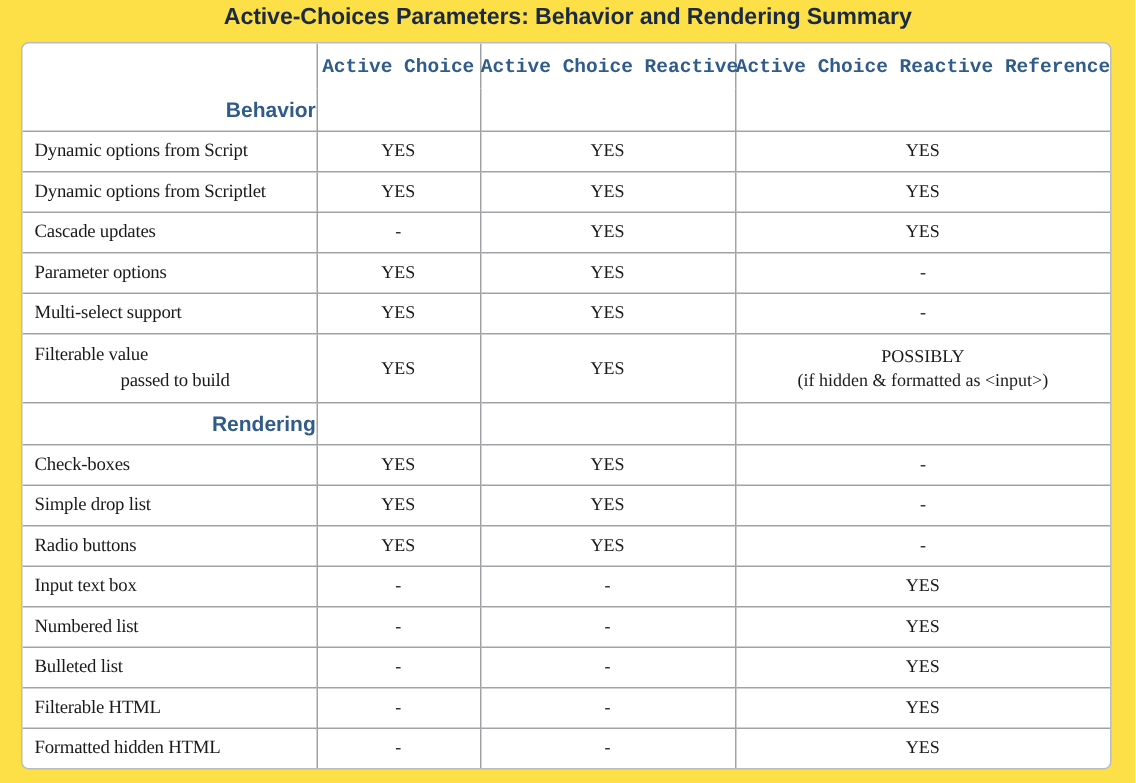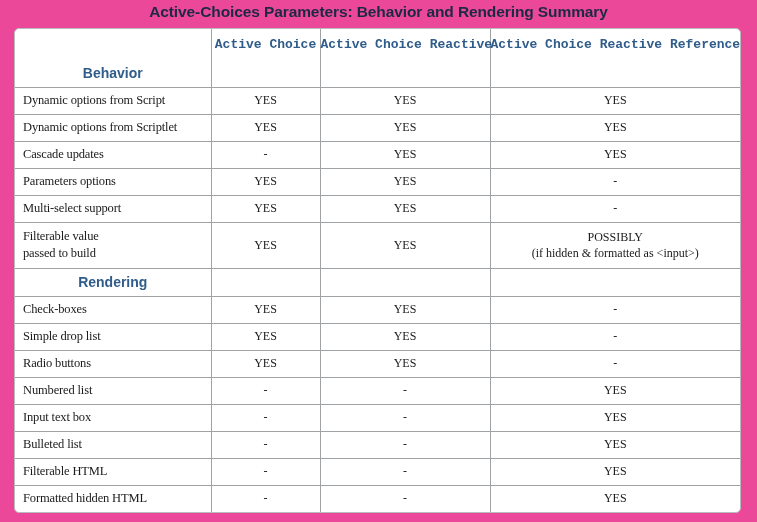--- a/index.html
+++ b/index.html
@@ -12,21 +12,21 @@
     height: 522px;
     font-family: "Liberation Sans", sans-serif;
     -webkit-font-smoothing: antialiased;
     overflow: hidden;
   }
 
   .page {
     position: relative;
     width: 757px;
     height: 522px;
-    background: #ec4899;
+    background: #fde047;
   }
 
   .doc-title {
     position: absolute;
     left: 0;
     top: 3px;
     width: 757px;
     text-align: center;
     font-size: 15.5px;
     font-weight: bold;
@@ -84,21 +84,21 @@
 
   
   .section-row td {
     height: 28px;
   }
   .section-label {
     font-size: 14px;
     font-weight: bold;
     color: #2f5c8a;
     padding-left: 8px;
-    text-align: center;
+    text-align: right;
   }
 
   
   .data-row td { height: 27px; font-family: Liberation Serif, serif; }
   .data-row td.lbl {
     font-size: 12.5px;
     color: #1a1a1a;
     padding-left: 8px;
     text-align: left;
     letter-spacing: -0.15px;
@@ -108,21 +108,21 @@
     color: #1a1a1a;
     text-align: center;
   }
   .data-row.tall td { height: 46px; }
 
   .cell-lines {
     display: block;
     line-height: 1.35;
   }
   .cell-lines .l1 { display: block; }
-  .cell-lines .l2 { display: block; }
+  .cell-lines .l2 { display: block; text-align: center; }
 
   .val .sub {
     font-size: 12px;
   }
 </style>
 </head>
 <body>
 
 <div class="page">
 
@@ -163,21 +163,21 @@
             <td class="val">YES</td>
             <td class="val">YES</td>
           </tr>
           <tr class="data-row">
             <td class="lbl">Cascade updates</td>
             <td class="val">-</td>
             <td class="val">YES</td>
             <td class="val">YES</td>
           </tr>
           <tr class="data-row">
-            <td class="lbl">Parameters options</td>
+            <td class="lbl">Parameter options</td>
             <td class="val">YES</td>
             <td class="val">YES</td>
             <td class="val">-</td>
           </tr>
           <tr class="data-row">
             <td class="lbl">Multi-select support</td>
             <td class="val">YES</td>
             <td class="val">YES</td>
             <td class="val">-</td>
           </tr>
@@ -215,27 +215,27 @@
             <td class="val">YES</td>
             <td class="val">-</td>
           </tr>
           <tr class="data-row">
             <td class="lbl">Radio buttons</td>
             <td class="val">YES</td>
             <td class="val">YES</td>
             <td class="val">-</td>
           </tr>
           <tr class="data-row">
+            <td class="lbl">Input text box</td>
+            <td class="val">-</td>
+            <td class="val">-</td>
+            <td class="val">YES</td>
+          </tr>
+          <tr class="data-row">
             <td class="lbl">Numbered list</td>
-            <td class="val">-</td>
-            <td class="val">-</td>
-            <td class="val">YES</td>
-          </tr>
-          <tr class="data-row">
-            <td class="lbl">Input text box</td>
             <td class="val">-</td>
             <td class="val">-</td>
             <td class="val">YES</td>
           </tr>
           <tr class="data-row">
             <td class="lbl">Bulleted list</td>
             <td class="val">-</td>
             <td class="val">-</td>
             <td class="val">YES</td>
           </tr>

